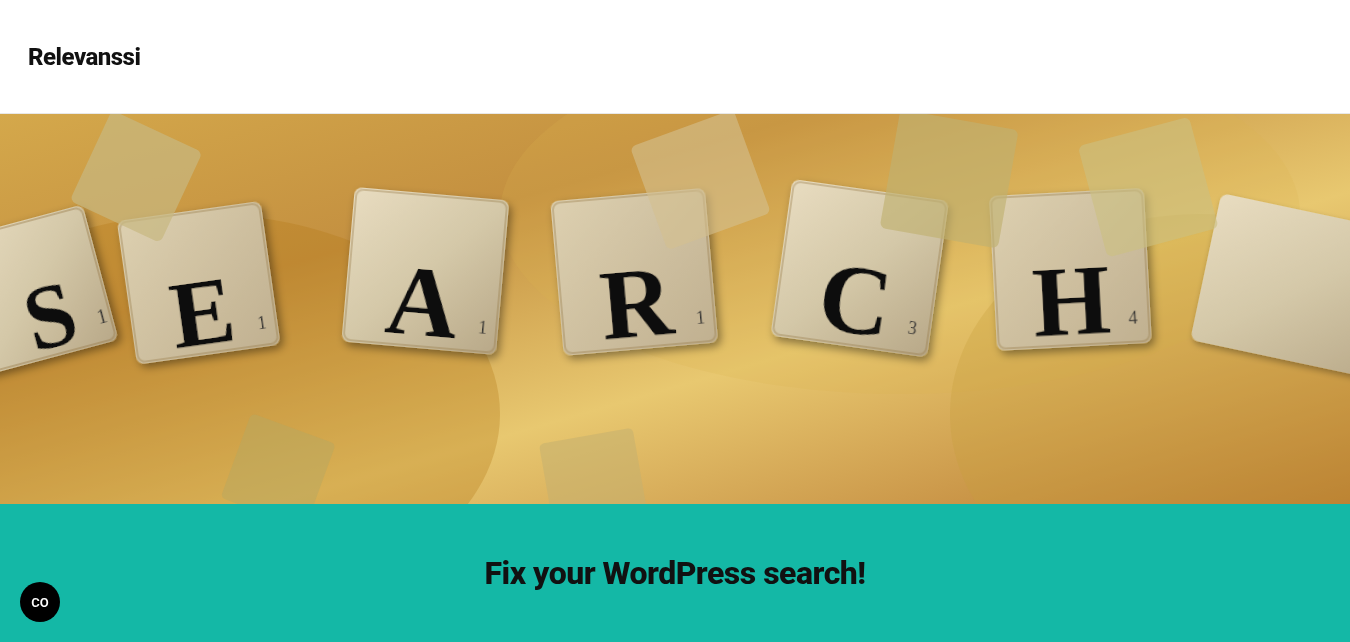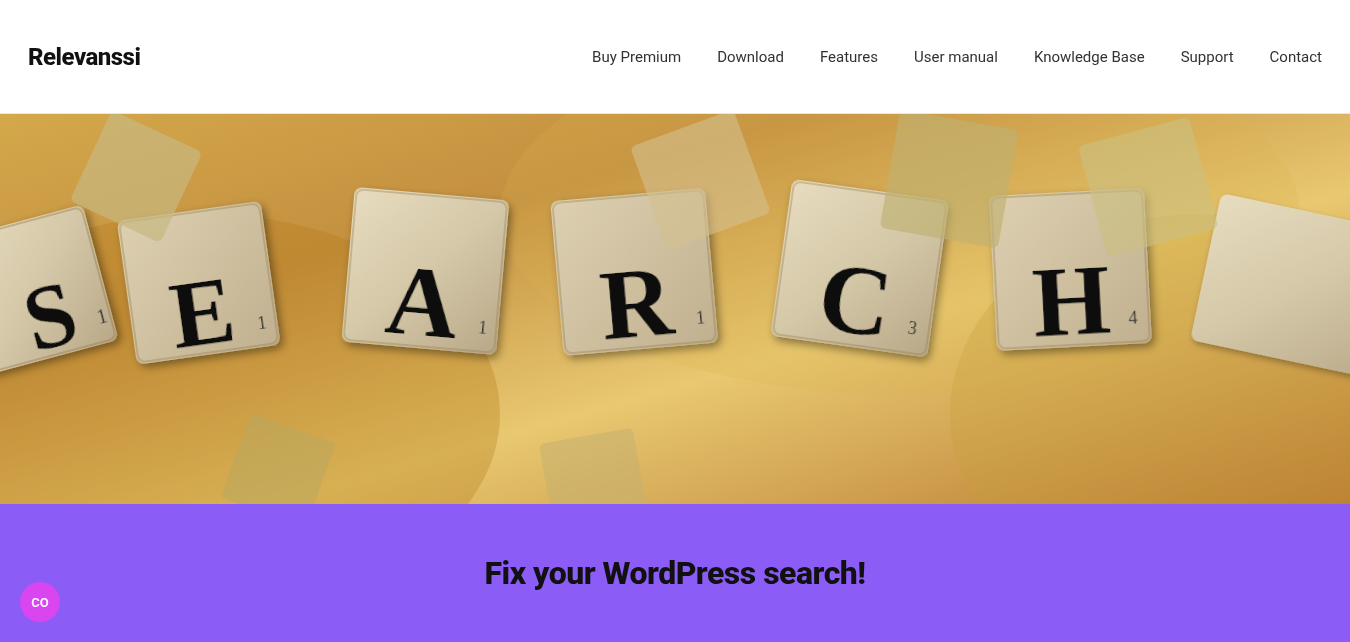--- a/index.html
+++ b/index.html
@@ -71,21 +71,21 @@
     .hero-svg {
       position: absolute;
       top: 0;
       left: 0;
       width: 100%;
       height: 100%;
     }
 
     
     .content-section {
-      background: #8b5cf6;
+      background: #14b8a6;
       height: 138px;
       display: flex;
       align-items: center;
       justify-content: center;
       flex-direction: column;
       gap: 8px;
     }
 
     .headline {
       font-size: 32px;
@@ -96,47 +96,38 @@
     }
 
     
     .floating-btn {
       position: fixed;
       bottom: 20px;
       left: 20px;
       width: 40px;
       height: 40px;
       border-radius: 50%;
-      background: #d946ef;
+      background: #000000;
       color: #ffffff;
       display: flex;
       align-items: center;
       justify-content: center;
       font-size: 13px;
       font-weight: 600;
       cursor: pointer;
       z-index: 100;
       letter-spacing: 0;
     }
   </style>
 </head>
 <body>
 
 <header class="header">
   <div class="site-logo">Relevanssi</div>
 
-  <nav class="main-nav">
-    <a class="nav-item">Buy Premium</a>
-    <a class="nav-item">Download</a>
-    <a class="nav-item">Features</a>
-    <a class="nav-item">User manual</a>
-    <a class="nav-item">Knowledge Base</a>
-    <a class="nav-item">Support</a>
-    <a class="nav-item">Contact</a>
-  </nav>
 </header>
 
 <div class="hero-image">
   <div class="scrabble-scene"></div>
   <svg class="hero-svg" viewBox="0 0 1350 390" preserveAspectRatio="xMidYMid slice">
 
     <defs>
       <linearGradient id="bgGrad" x1="0%" y1="0%" x2="100%" y2="100%">
         <stop offset="0%" style="stop-color:#d4a84b;stop-opacity:1"></stop>
         <stop offset="30%" style="stop-color:#c49040;stop-opacity:1"></stop>

